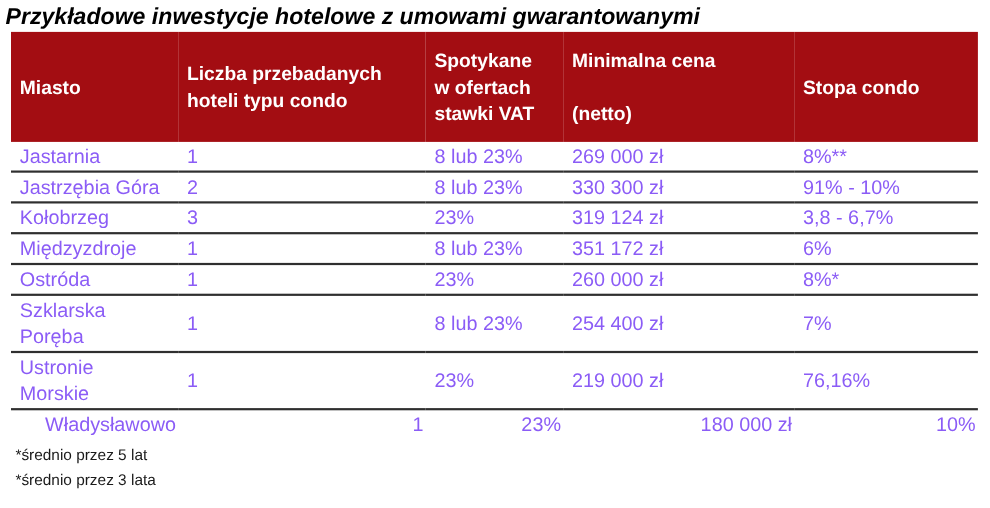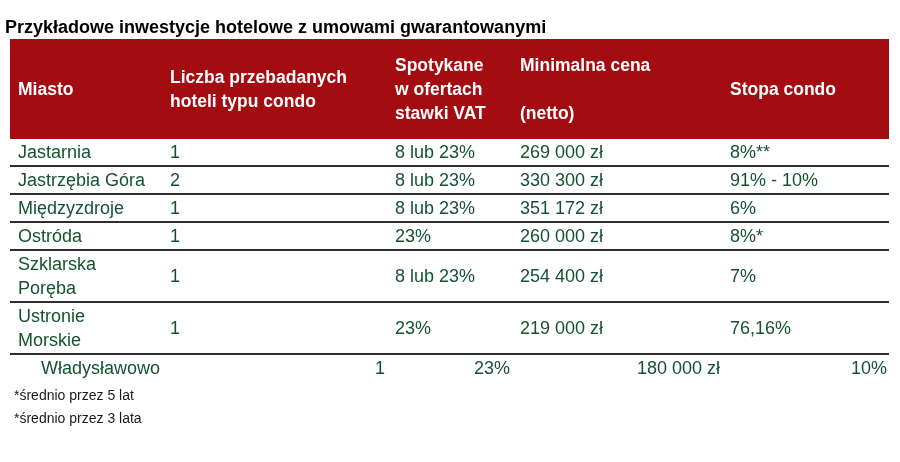--- a/index.html
+++ b/index.html
@@ -5,25 +5,26 @@
   * { margin: 0; padding: 0; box-sizing: border-box; }
   html, body {
     width: 900px; height: 462px;
     background: #ffffff;
     font-family: "Liberation Sans", "DejaVu Sans", sans-serif;
     color: #1a1a1a;
     overflow: hidden;
   }
   .page { width: 900px; height: 462px; }
   .title {
-    font-size: 18px;
+    font-size: 21px;
     font-weight: bold;
     color: #000000;
-    padding: 17px 0 1px 5px;
+    padding: 4px 0 1px 5px;
     letter-spacing: 0px;
+    font-style: italic;
   }
   table.data {
     border-collapse: collapse;
     table-layout: fixed;
     width: 879px;
     margin-left: 10px;
   }
   col.c1 { width: 152px; }
   col.c2 { width: 225px; }
   col.c3 { width: 125px; }
@@ -42,21 +43,21 @@
     white-space: pre-line;
   }
   tbody td {
     font-size: 18px;
     line-height: 24px;
     vertical-align: middle;
     text-align: left;
     padding: 1px 2px 1px 8px;
     border-bottom: 2px solid #2f2f2f;
     white-space: pre-line;
-    color: #14532d;
+    color: #8b5cf6;
   }
   tbody tr:last-child td { border-bottom: none; text-align: right; }
   .footnotes {
     margin: 3px 0 0 14px;
   }
   .footnote {
     font-size: 14px;
     line-height: 23px;
     color: #1a1a1a;
   }
@@ -99,20 +100,27 @@
         <td>8%**</td>
       </tr>
       <tr>
         <td>Jastrzębia Góra</td>
         <td>2</td>
         <td>8 lub 23%</td>
         <td>330 300 zł</td>
         <td>91% - 10%</td>
       </tr>
       <tr>
+        <td>Kołobrzeg</td>
+        <td>3</td>
+        <td>23%</td>
+        <td>319 124 zł</td>
+        <td>3,8 - 6,7%</td>
+      </tr>
+      <tr>
         <td>Międzyzdroje</td>
         <td>1</td>
         <td>8 lub 23%</td>
         <td>351 172 zł</td>
         <td>6%</td>
       </tr>
       <tr>
         <td>Ostróda</td>
         <td>1</td>
         <td>23%</td>

